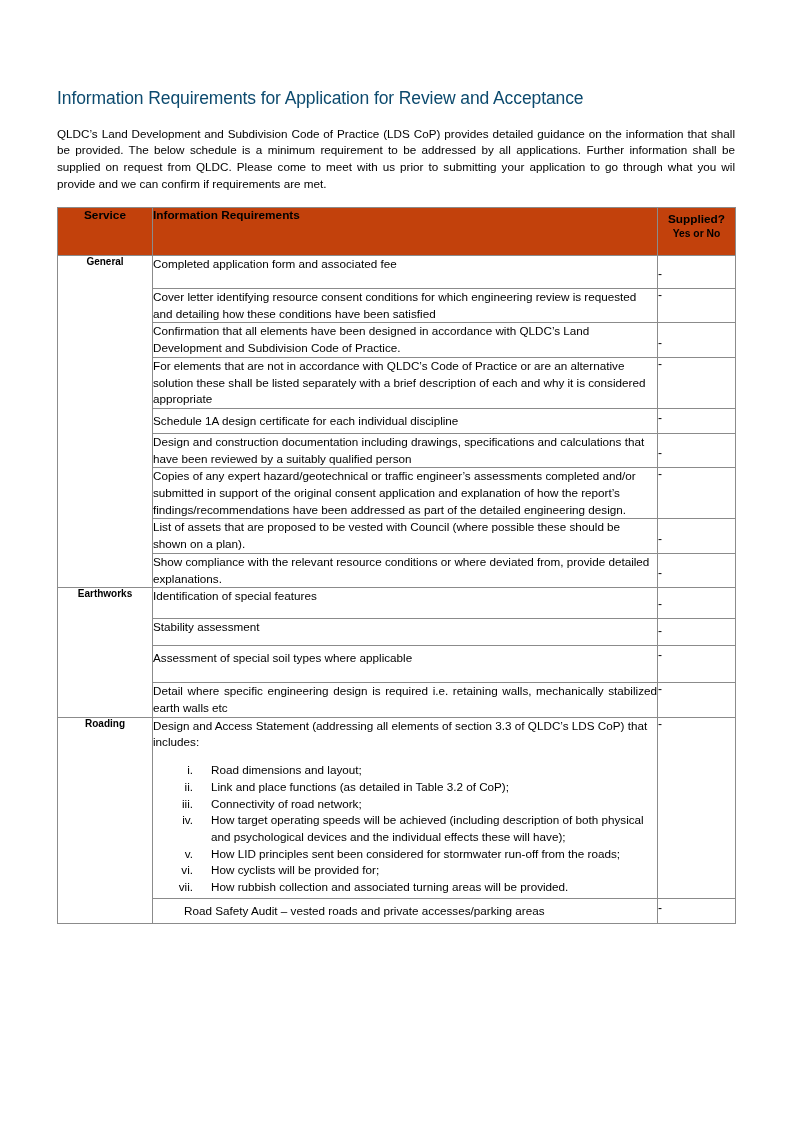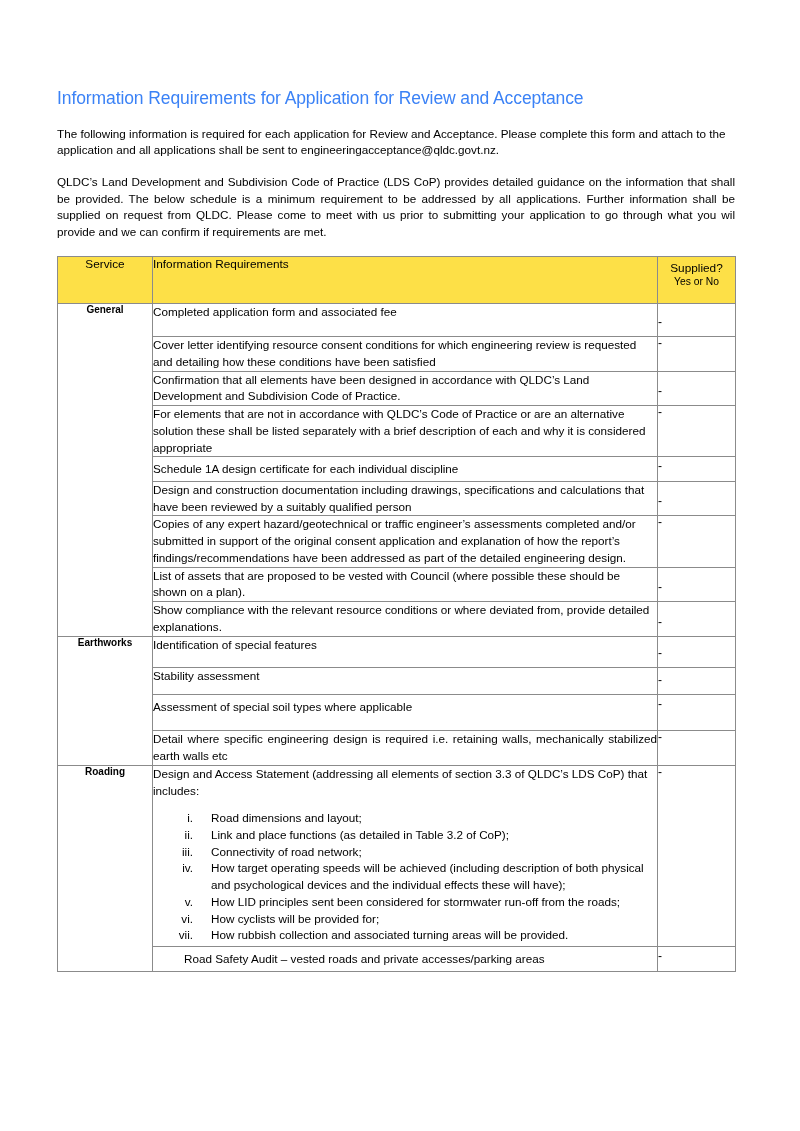--- a/index.html
+++ b/index.html
@@ -28,21 +28,21 @@
     left: 57px;
     top: 88px;
     width: 678px;
   }
   h1.doc-title {
     font-size: 17.5px;
     font-weight: 400;
     line-height: 1.25;
     margin: 0 0 16px 0;
     letter-spacing: -0.1px;
-    color: #3b82f6;
+    color: #0c4a6e;
   }
   p.para {
     font-size: 11.7px;
     line-height: 1.42;
     margin: 0 0 15px 0;
     color: #000;
   }
   p.para.justify {
     text-align: justify;
   }
@@ -60,23 +60,23 @@
   table.req-table col.c-info     { width: 505px; }
   table.req-table col.c-supplied { width: 78px; }
 
   table.req-table th,
   table.req-table td {
     border: 1px solid #8b8b8b;
     vertical-align: top;
     padding: 0;
   }
   thead th {
-    background: #fde047;
+    background: #c2410c;
     font-size: 11.8px;
-    font-weight: normal;
+    font-weight: bold;
     text-align: left;
     padding: 6px 8px 7px 8px;
     vertical-align: middle;
     line-height: 1.25;
   }
   thead th.th-service {
     text-align: center;
   }
   thead th.th-supplied {
     text-align: center;
@@ -132,21 +132,20 @@
   .intro-line { display: block; }
 </style>
 </head>
 <body>
 
 <div class="page">
   <div class="content">
 
     <h1 class="doc-title">Information Requirements for Application for Review and Acceptance</h1>
 
-    <p class="para">The following information is required for each application for Review and Acceptance. Please complete this form and attach to the application and all applications shall be sent to engineeringacceptance@qldc.govt.nz.</p>
     <p class="para justify last">QLDC’s Land Development and Subdivision Code of Practice (LDS CoP) provides detailed guidance on the information that shall be provided. The below schedule is a minimum requirement to be addressed by all applications. Further information shall be supplied on request from QLDC. Please come to meet with us prior to submitting your application to go through what you wil provide and we can confirm if requirements are met.</p>
 
     <table class="req-table">
       <colgroup>
         <col class="c-service">
         <col class="c-info">
         <col class="c-supplied">
       </colgroup>
       <thead>
         <tr>

